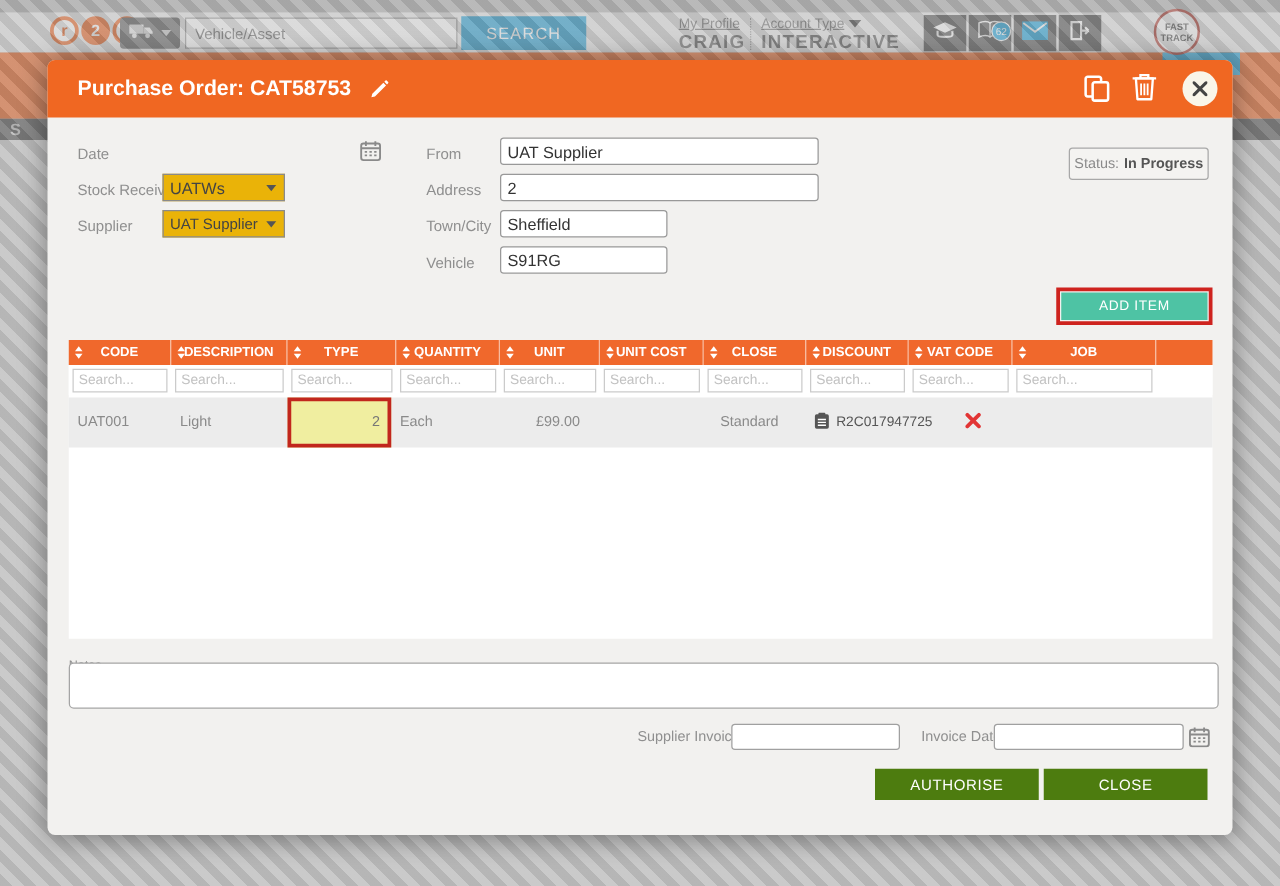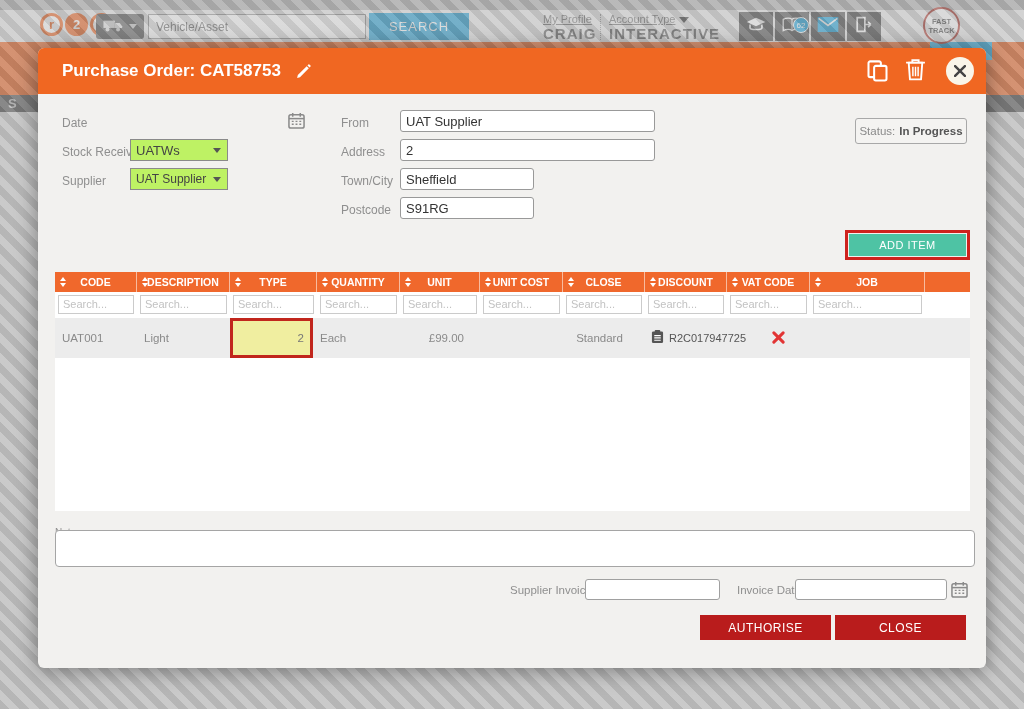--- a/index.html
+++ b/index.html
@@ -47,21 +47,21 @@
   .m-head { position:absolute; left:0; top:0; width:100%; height:46px; background:#f06722; border-radius:6px 6px 0 0; display:flex; align-items:center; }
   .m-title { color:#fff; font-size:17px; font-weight:bold; margin-left:24px; }
   .m-pencil { margin-left:14px; display:flex; cursor:pointer; }
   .hd-ico { position:absolute; top:9px; cursor:pointer; }
   .hd-copy { left:826px; top:10px; }
   .hd-trash { left:866px; top:9px; }
   .hd-close { left:908px; width:28px; height:28px; border-radius:50%; background:#f9f5e9; display:flex; align-items:center; justify-content:center; }
 
   .f-label { position:absolute; font-size:12px; color:#8f8f8f; }
   .f-input { position:absolute; height:22px; border:1px solid #999; border-radius:3px; background:#fff; font-size:13px; color:#333; padding:0 5px; font-family:"Liberation Sans",sans-serif; }
-  .f-select { position:absolute; height:22px; border:1px solid #8a8a8a; background:#bef264; font-size:13px; color:#444; padding:0 18px 0 5px; display:flex; align-items:center; cursor:pointer; }
+  .f-select { position:absolute; height:22px; border:1px solid #8a8a8a; background:#eab308; font-size:13px; color:#444; padding:0 18px 0 5px; display:flex; align-items:center; cursor:pointer; }
   .f-select .chev { position:absolute; right:6px; top:8px; width:0; height:0; border-left:4px solid transparent; border-right:4px solid transparent; border-top:5px solid #555; }
   .cal-ico { position:absolute; cursor:pointer; }
 
   .status-box { position:absolute; left:817px; top:70px; width:112px; height:26px; border:1px solid #a8a8a8; border-radius:3px; background:#f4f3f1; font-size:11.5px; color:#8a8a8a; display:flex; align-items:center; justify-content:center; gap:4px; }
   .status-box b { color:#555; }
 
   .add-item { position:absolute; left:811px; top:186px; width:117px; height:22px; background:#4ec3a4; color:#fff; border:none; font-size:11px; letter-spacing:.5px; cursor:pointer; outline:3px solid #ce231e; outline-offset:1px; }
 
   .tbl { position:absolute; left:17px; top:224px; width:915px; height:239px; background:#fff; }
   .t-head { display:flex; height:20px; }
@@ -81,21 +81,21 @@
   .td-qty { background:#f0eea0; border:3px solid #c1261d; justify-content:flex-end; padding-right:6px; color:#777; }
   .td-job { justify-content:center; gap:5px; color:#555; font-size:11px; }
   .td-del { justify-content:center; cursor:pointer; }
 
   .notes-lbl { position:absolute; left:17px; top:479px; font-size:10px; color:#8f8f8f; }
   .notes-area { position:absolute; left:17px; top:482px; width:920px; height:37px; border:1px solid #a5a5a5; border-radius:4px; background:#fff; resize:none; font-family:"Liberation Sans",sans-serif; font-size:12px; padding:4px; }
 
   .inv-lbl { position:absolute; font-size:11.5px; color:#8f8f8f; }
   .inv-input { position:absolute; height:21px; border:1px solid #a0a0a0; border-radius:3px; background:#fff; font-size:12px; padding:0 5px; font-family:"Liberation Sans",sans-serif; }
 
-  .btn-blue { position:absolute; width:131px; height:25px; background:#b91c1c; color:#fff; border:none; font-size:12px; letter-spacing:.5px; cursor:pointer; }
+  .btn-blue { position:absolute; width:131px; height:25px; background:#4d7c0f; color:#fff; border:none; font-size:12px; letter-spacing:.5px; cursor:pointer; }
 </style>
 </head>
 <body>
 
 <div class="stage">
 
   <div class="bg">
     <div class="bg-topstrip"></div>
     <div class="bg-navbar"></div>
     <div class="bg-orangebar"></div>
@@ -229,21 +229,21 @@
 
     <span class="f-label" style="left:303px; top:68px;">From</span>
     <input class="f-input" style="left: 362px; top: 62px; width: 255px;" value="UAT Supplier">
 
     <span class="f-label" style="left:303px; top:97px;">Address</span>
     <input class="f-input" style="left: 362px; top: 91px; width: 255px;" value="2">
 
     <span class="f-label" style="left:303px; top:126px;">Town/City</span>
     <input class="f-input" style="left: 362px; top: 120px; width: 134px;" value="Sheffield">
 
-    <span class="f-label" style="left:303px; top:155px;">Postcode</span>
+    <span class="f-label" style="left:303px; top:155px;">Vehicle</span>
     <input class="f-input" style="left: 362px; top: 149px; width: 134px;" value="S91RG">
 
     <div class="status-box">
       <span>Status:</span>
       <b>In Progress</b>
     </div>
 
     <button class="add-item">ADD ITEM</button>
 
     <div class="tbl">

